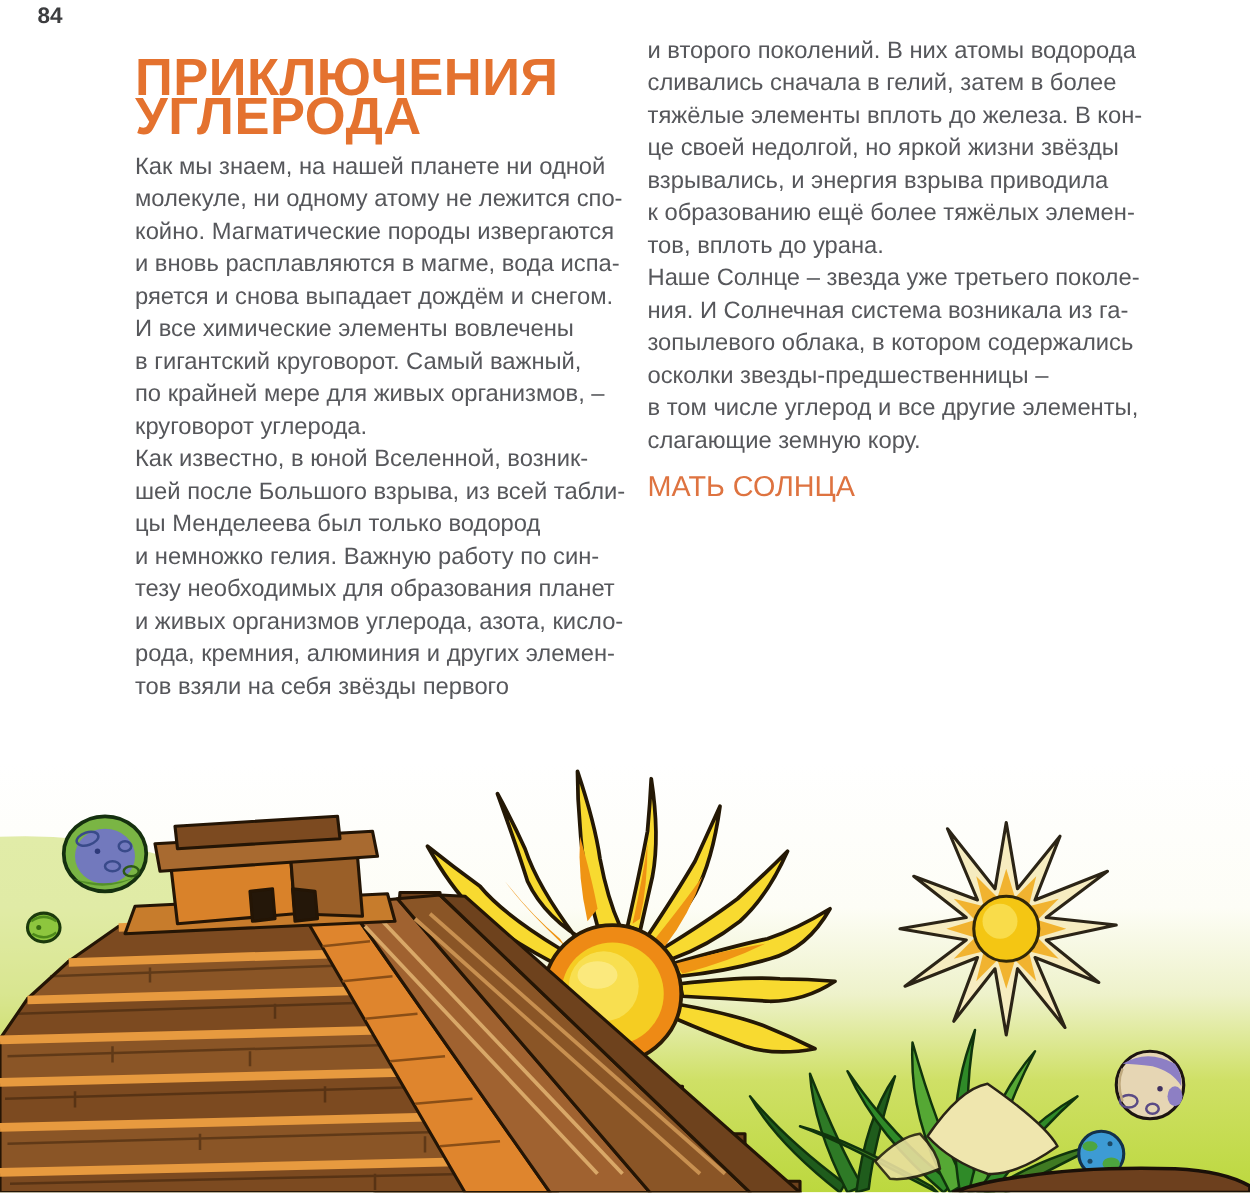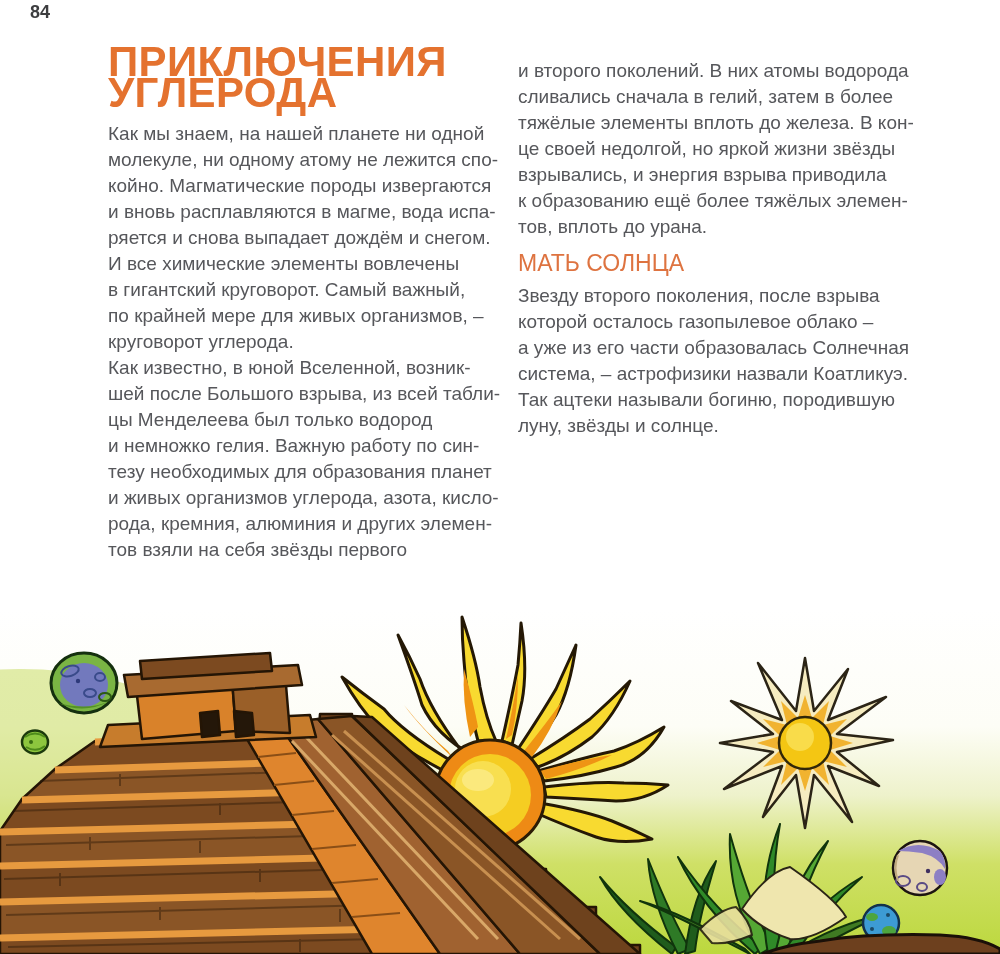--- a/index.html
+++ b/index.html
@@ -7,21 +7,21 @@
     width:1000px;height:954px;position:relative;overflow:hidden;
     background:#ffffff;
     font-family:"Liberation Sans","DejaVu Sans",sans-serif;
   }
   .page-number{
     position:absolute;left:30px;top:2px;
     font-size:18px;font-weight:bold;color:#3c3d3f;
   }
   .col{position:absolute;}
   .col-left{left:108px;top:46px;width:402px;}
-  .col-right{left:518px;top:58px;width:430px;}
+  .col-right{left:518px;top:28px;width:430px;}
   h1.title{
     margin:0 0 13px 0;
     font-size:42px;line-height:31px;font-weight:bold;
     letter-spacing:.4px;color:#e4722f;white-space:pre-line;
   }
   h2.subhead{
     margin:9px 0 6px 0;
     font-size:23px;line-height:28px;font-weight:400;
     color:#de7340;
   }
@@ -63,27 +63,27 @@
 </div>
 
 <div class="col col-right">
   <p class="body">и второго поколений. В них атомы водорода
 сливались сначала в гелий, затем в более
 тяжёлые элементы вплоть до железа. В кон-
 це своей недолгой, но яркой жизни звёзды
 взрывались, и энергия взрыва приводила
 к образованию ещё более тяжёлых элемен-
 тов, вплоть до урана.</p>
+  <p class="body para-gap">Наше Солнце – звезда уже третьего поколе-
+ния. И Солнечная система возникала из га-
+зопылевого облака, в котором содержались
+осколки звезды-предшественницы –
+в том числе углерод и все другие элементы,
+слагающие земную кору.</p>
   <h2 class="subhead">МАТЬ СОЛНЦА</h2>
-  <p class="body">Звезду второго поколения, после взрыва
-которой осталось газопылевое облако –
-а уже из его части образовалась Солнечная
-система, – астрофизики назвали Коатликуэ.
-Так ацтеки называли богиню, породившую
-луну, звёзды и солнце.</p>
 </div>
 
 <div class="illustration">
 <svg viewBox="0 0 1000 345" width="1000" height="345" xmlns="http://www.w3.org/2000/svg">
   <defs>
     <linearGradient id="sky" x1="0" y1="0" x2="0" y2="1">
       <stop offset="0" stop-color="#ffffff"></stop>
       <stop offset="0.34" stop-color="#fdfdf6"></stop>
       <stop offset="0.54" stop-color="#eef2cb"></stop>
       <stop offset="0.74" stop-color="#cfe066"></stop>

